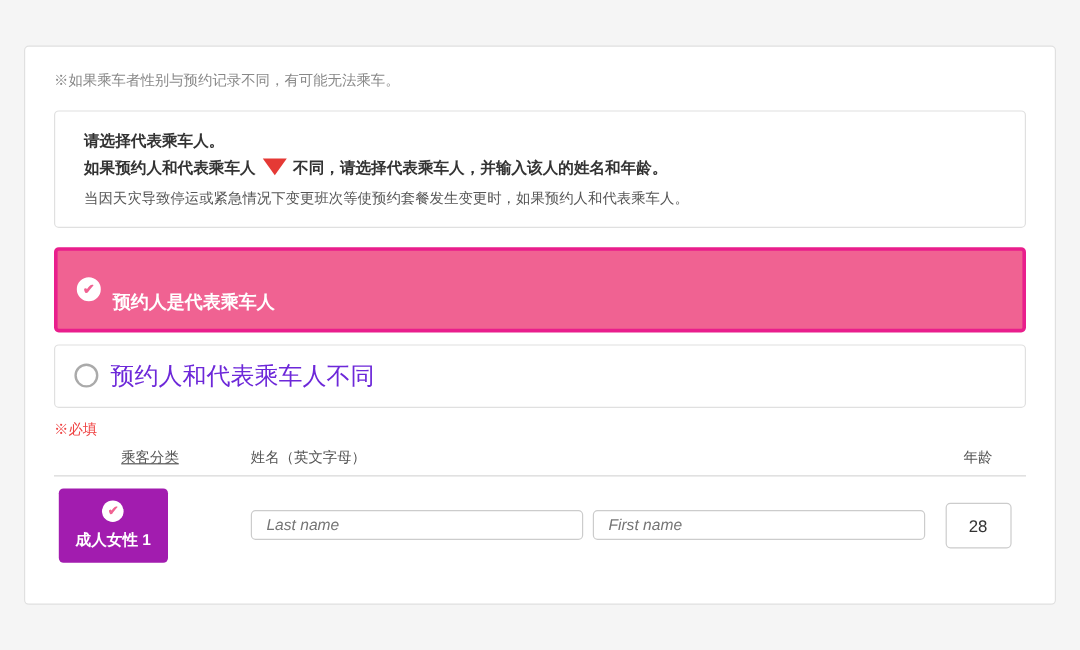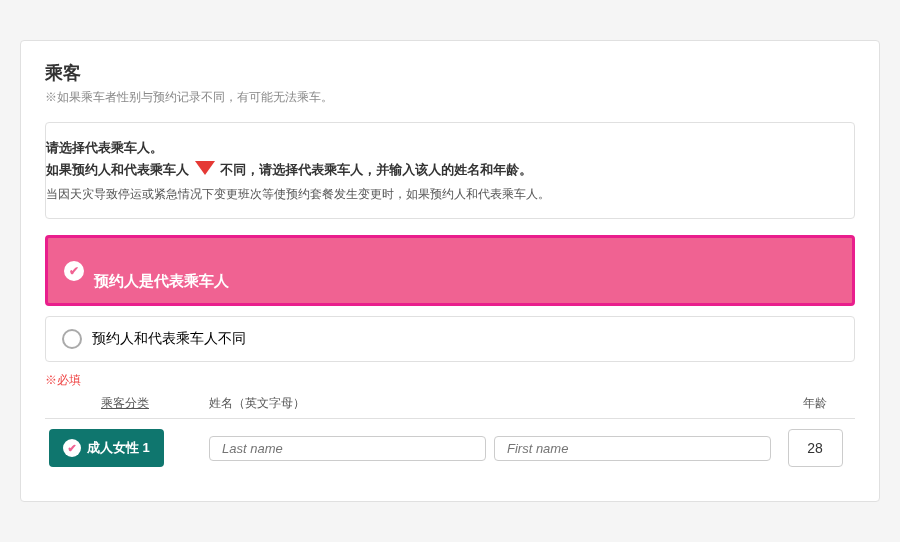--- a/index.html
+++ b/index.html
@@ -27,21 +27,21 @@
     }
     .section-note {
       font-size: 12px;
       color: #888;
       margin-bottom: 16px;
     }
     .info-box {
       background: #fff;
       border: 1px solid #e0e0e0;
       border-radius: 4px;
-      padding: 14px 0;
+      padding: 14px 24px;
       margin-bottom: 16px;
     }
     .info-text-bold {
       font-size: 13px;
       font-weight: bold;
       color: #333;
       line-height: 1.7;
     }
     .info-text-normal {
       font-size: 12px;
@@ -78,22 +78,22 @@
     .option-item.selected .option-label {
       color: #fff;
       font-weight: bold;
       font-size: 15px;
       margin-top: 22px;
     }
     .option-item.unselected {
       background: #fff;
     }
     .option-item.unselected .option-label {
-      color: #000000;
-      font-size: 14px;
+      color: #6d28d9;
+      font-size: 20px;
     }
     .radio-circle {
       width: 20px;
       height: 20px;
       border-radius: 50%;
       border: 2px solid #fff;
       display: flex;
       align-items: center;
       justify-content: center;
       margin-right: 10px;
@@ -140,32 +140,33 @@
     }
     .passenger-table th:last-child {
       text-align: center;
       width: 80px;
     }
     .passenger-table td {
       padding: 10px 4px;
       vertical-align: middle;
     }
     .passenger-type-btn {
-      background: #0f766e;
+      background: #a21caf;
       color: #fff;
       border: none;
       border-radius: 4px;
       padding: 10px 14px;
       font-size: 13px;
       font-weight: bold;
       cursor: pointer;
       display: flex;
       align-items: center;
       gap: 6px;
       white-space: nowrap;
+      flex-direction: column;
     }
     .passenger-type-btn .check-icon {
       width: 18px;
       height: 18px;
       background: #fff;
       border-radius: 50%;
       display: flex;
       align-items: center;
       justify-content: center;
       flex-shrink: 0;
@@ -198,21 +199,20 @@
       color: #333;
       text-align: center;
       outline: none;
     }
   </style>
 </head>
 <body>
 
 <div class="page-container">
 
-  <div class="section-title">乘客</div>
   <div class="section-note">※如果乘车者性别与预约记录不同，有可能无法乘车。</div>
 
   <div class="info-box">
     <div class="info-text-bold">
       <span>请选择代表乘车人。</span><br>
       <span>如果预约人和代表乘车人</span>
       <span class="arrow-down"></span>
       <span>不同，请选择代表乘车人，并输入该人的姓名和年龄。</span>
     </div>
     <div class="info-text-normal">当因天灾导致停运或紧急情况下变更班次等使预约套餐发生变更时，如果预约人和代表乘车人。</div>

